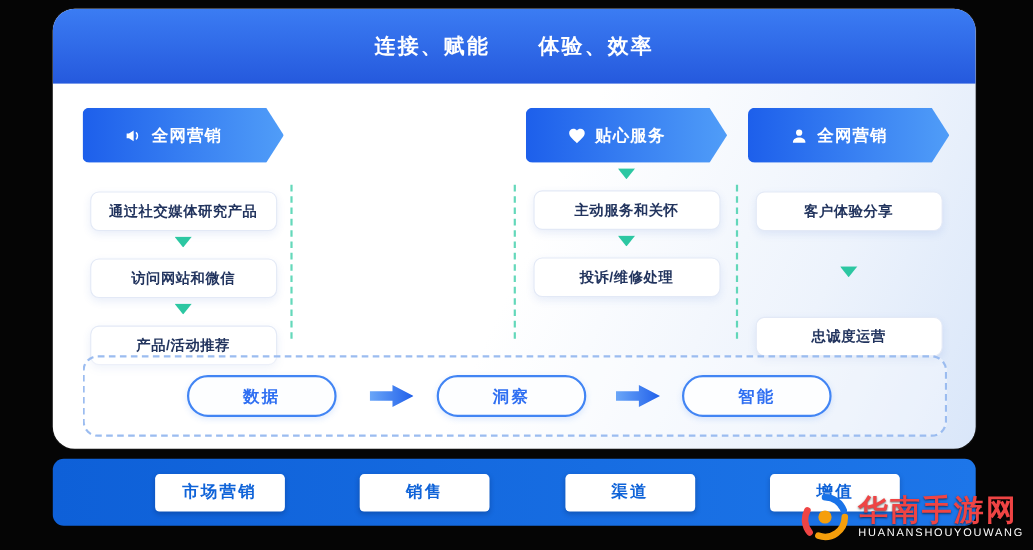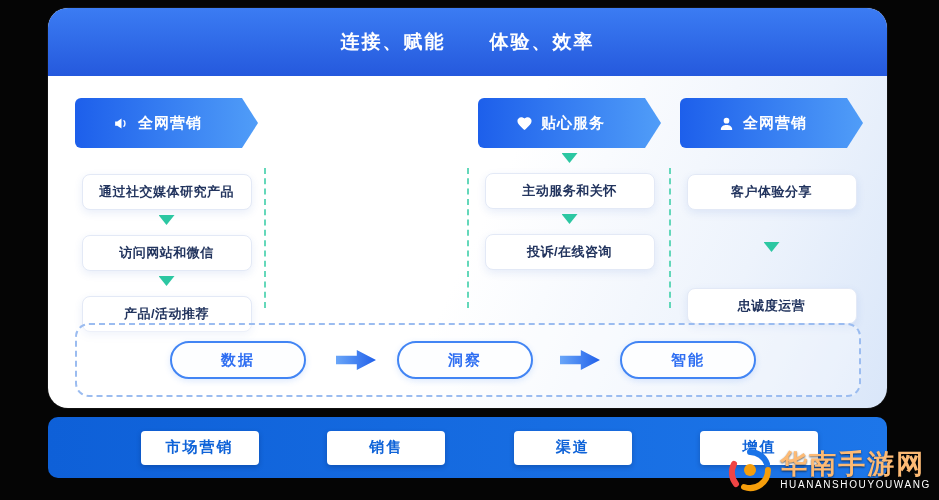--- a/index.html
+++ b/index.html
@@ -61,21 +61,21 @@
            display:flex; align-items:center; justify-content:space-evenly;padding-left:24px; }
   .footer-box { width:118px; height:34px; background:#fff; border-radius:4px;
            color:#0f63d8; font-size:15px; font-weight:bold; letter-spacing:2px;
            display:flex; align-items:center; justify-content:center;
            box-shadow:0 2px 5px rgba(0,20,60,.25); }
 
   
   .logo { position:absolute; right:8px; top:446px; display:flex; align-items:center; gap:6px; }
   .logo-icon { width:48px; height:48px; }
   .logo-texts { display:flex; flex-direction:column; line-height:1.05; }
-  .logo-main { color:#fdba74; font-size:27px; font-weight:bold; letter-spacing:2px;
+  .logo-main { color:#ef4444; font-size:27px; font-weight:bold; letter-spacing:2px;
                text-shadow:0 1px 2px rgba(0,0,0,.6); }
   .logo-sub  { color:#fff; font-size:10px; letter-spacing:1.6px; margin-top:2px; }
 </style>
 </head>
 <body>
 
 <div class="stage">
 
   <div class="card">
     <div class="card-header">
@@ -106,21 +106,21 @@
         <span class="icon">
           <svg viewBox="0 0 24 24" fill="#ffffff">
               <path d="M12 21.35l-1.45-1.32C5.4 15.36 2 12.28 2 8.5 2 5.42 4.42 3 7.5 3c1.74 0 3.41.81 4.5 2.09C13.09 3.81 14.76 3 16.5 3 19.58 3 22 5.42 22 8.5c0 3.78-3.4 6.86-8.55 11.54L12 21.35z"></path>
             </svg>
         </span>
         <span>贴心服务</span>
       </div>
       <div class="tri"></div>
       <div class="stepbox next">主动服务和关怀</div>
       <div class="tri"></div>
-      <div class="stepbox next">投诉/在线咨询</div>
+      <div class="stepbox next">投诉/维修处理</div>
     </div>
 
     <div class="col" style="left:632px">
       <div class="banner">
         <span class="icon">
           <svg viewBox="0 0 24 24" fill="#ffffff">
               <circle cx="12" cy="8" r="4"></circle>
               <path d="M4 20c0-4 4-6 8-6s8 2 8 6v1H4v-1z"></path>
             </svg>
         </span>

